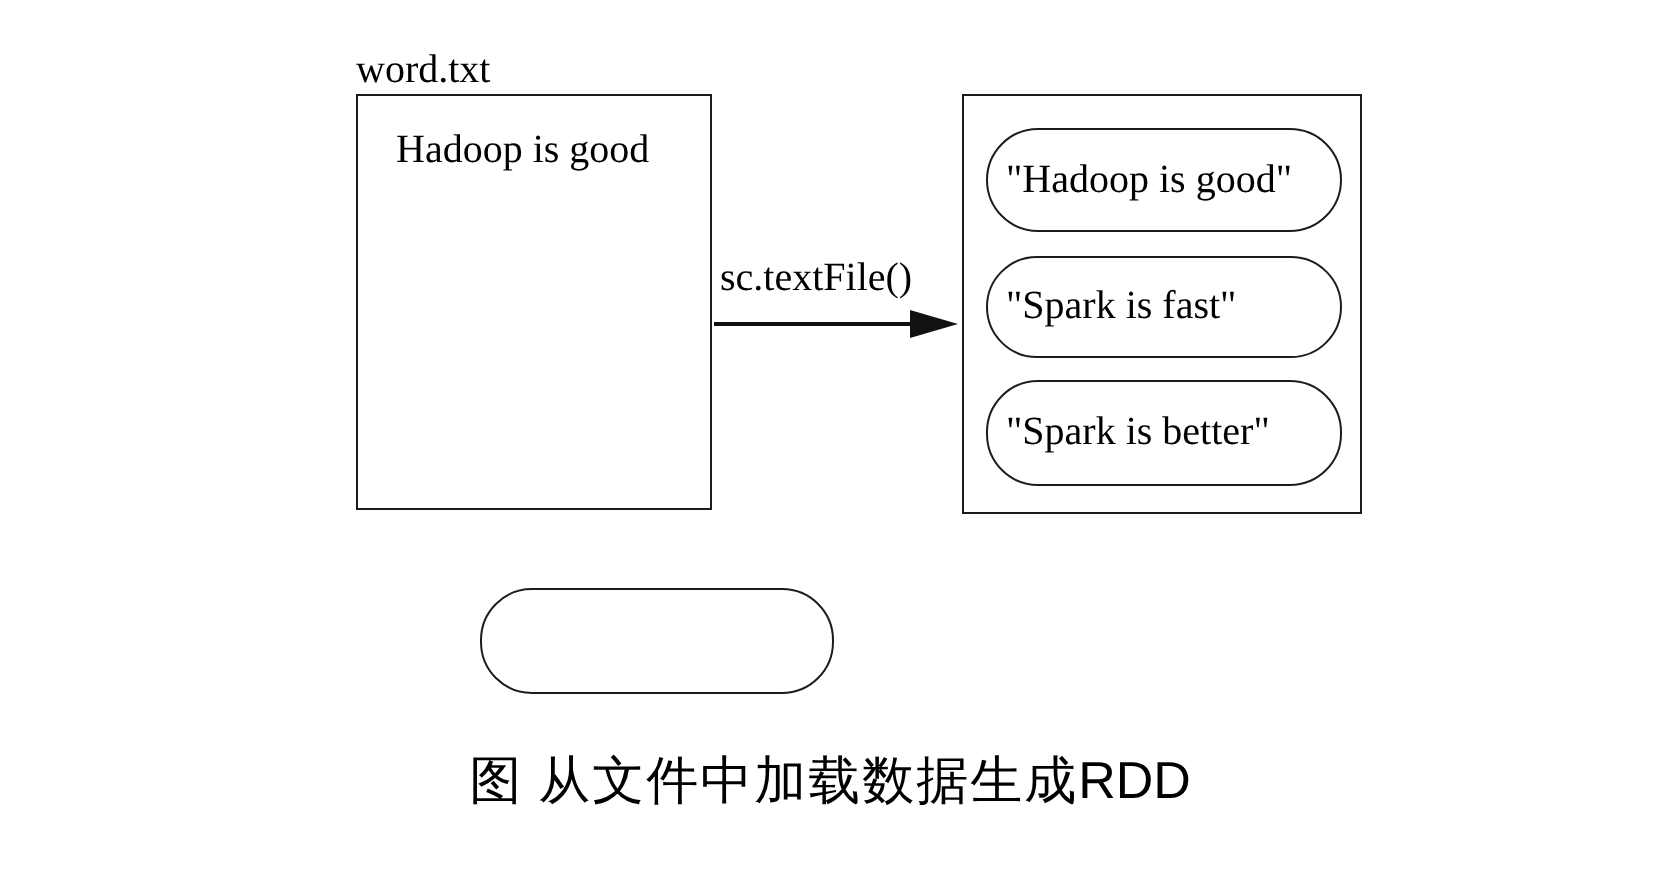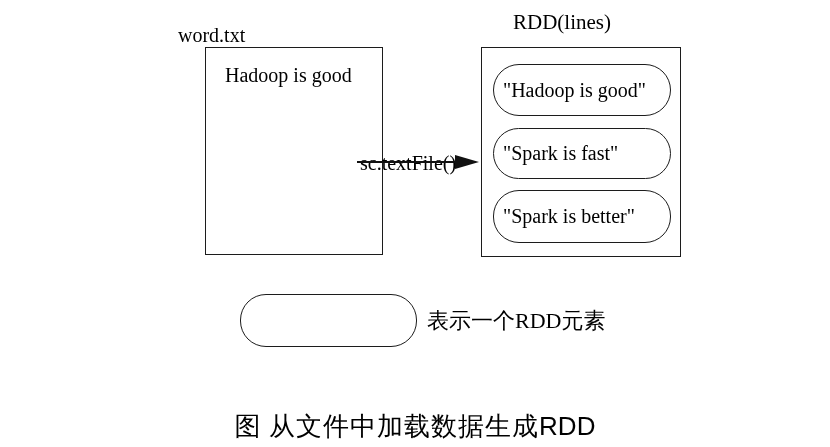--- a/index.html
+++ b/index.html
@@ -48,21 +48,20 @@
     font-size: 20px;
     padding-left: 9px;
     white-space: nowrap;
   }
   .arrow-label {
     position: absolute;
     left: 360px;
     top: 128px;
     font-size: 20px;
     white-space: nowrap;
-    margin-top: 24px;
   }
   .arrow-line {
     position: absolute;
     left: 357px;
     top: 161px;
     width: 100px;
     height: 2px;
     background: #111111;
   }
   .arrow-head {
@@ -84,56 +83,53 @@
   }
   .caption {
     position: absolute;
     left: 0;
     top: 373px;
     width: 830px;
     text-align: center;
     font-size: 26px;
     letter-spacing: 1px;
     white-space: nowrap;
-    margin-top: 36px;
   }
   .caption-en {
     font-family: "Liberation Sans", sans-serif;
     letter-spacing: 0;
   }
 </style>
 </head>
 <body>
 
 <div class="canvas">
 
   <div class="box-title" style="left:178px; top:24px; width:178px; text-align:left;">word.txt</div>
 
-  <div class="box" style="left:178px; top:47px; width:178px; height:208px;margin-left:27px;">
+  <div class="box" style="left:178px; top:47px; width:178px; height:208px;">
     <div class="file-line" style="top:16px;">Hadoop is good</div>
   </div>
 
   <div class="arrow-label">sc.textFile()</div>
   <div class="arrow-line"></div>
   <div class="arrow-head"></div>
 
-  <div class="box-title" style="left:513px; top:11px; font-size:21px;">RDD(lines)</div>
 
   <div class="box" style="left:481px; top:47px; width:200px; height:210px;">
     <div class="pill" style="left:11px; top:16px; width:178px; height:52px;">
       <span>"Hadoop is good"</span>
     </div>
     <div class="pill" style="left:11px; top:80px; width:178px; height:51px;">
       <span>"Spark is fast"</span>
     </div>
     <div class="pill" style="left:11px; top:142px; width:178px; height:53px;">
       <span>"Spark is better"</span>
     </div>
   </div>
 
   <div class="pill" style="left:240px; top:294px; width:177px; height:53px;"></div>
-  <div class="legend-label">表示一个RDD元素</div>
 
   <div class="caption">
     <span>图 从文件中加载数据生成</span><span class="caption-en">RDD</span>
   </div>
 
 </div>
 
 </body></html>

